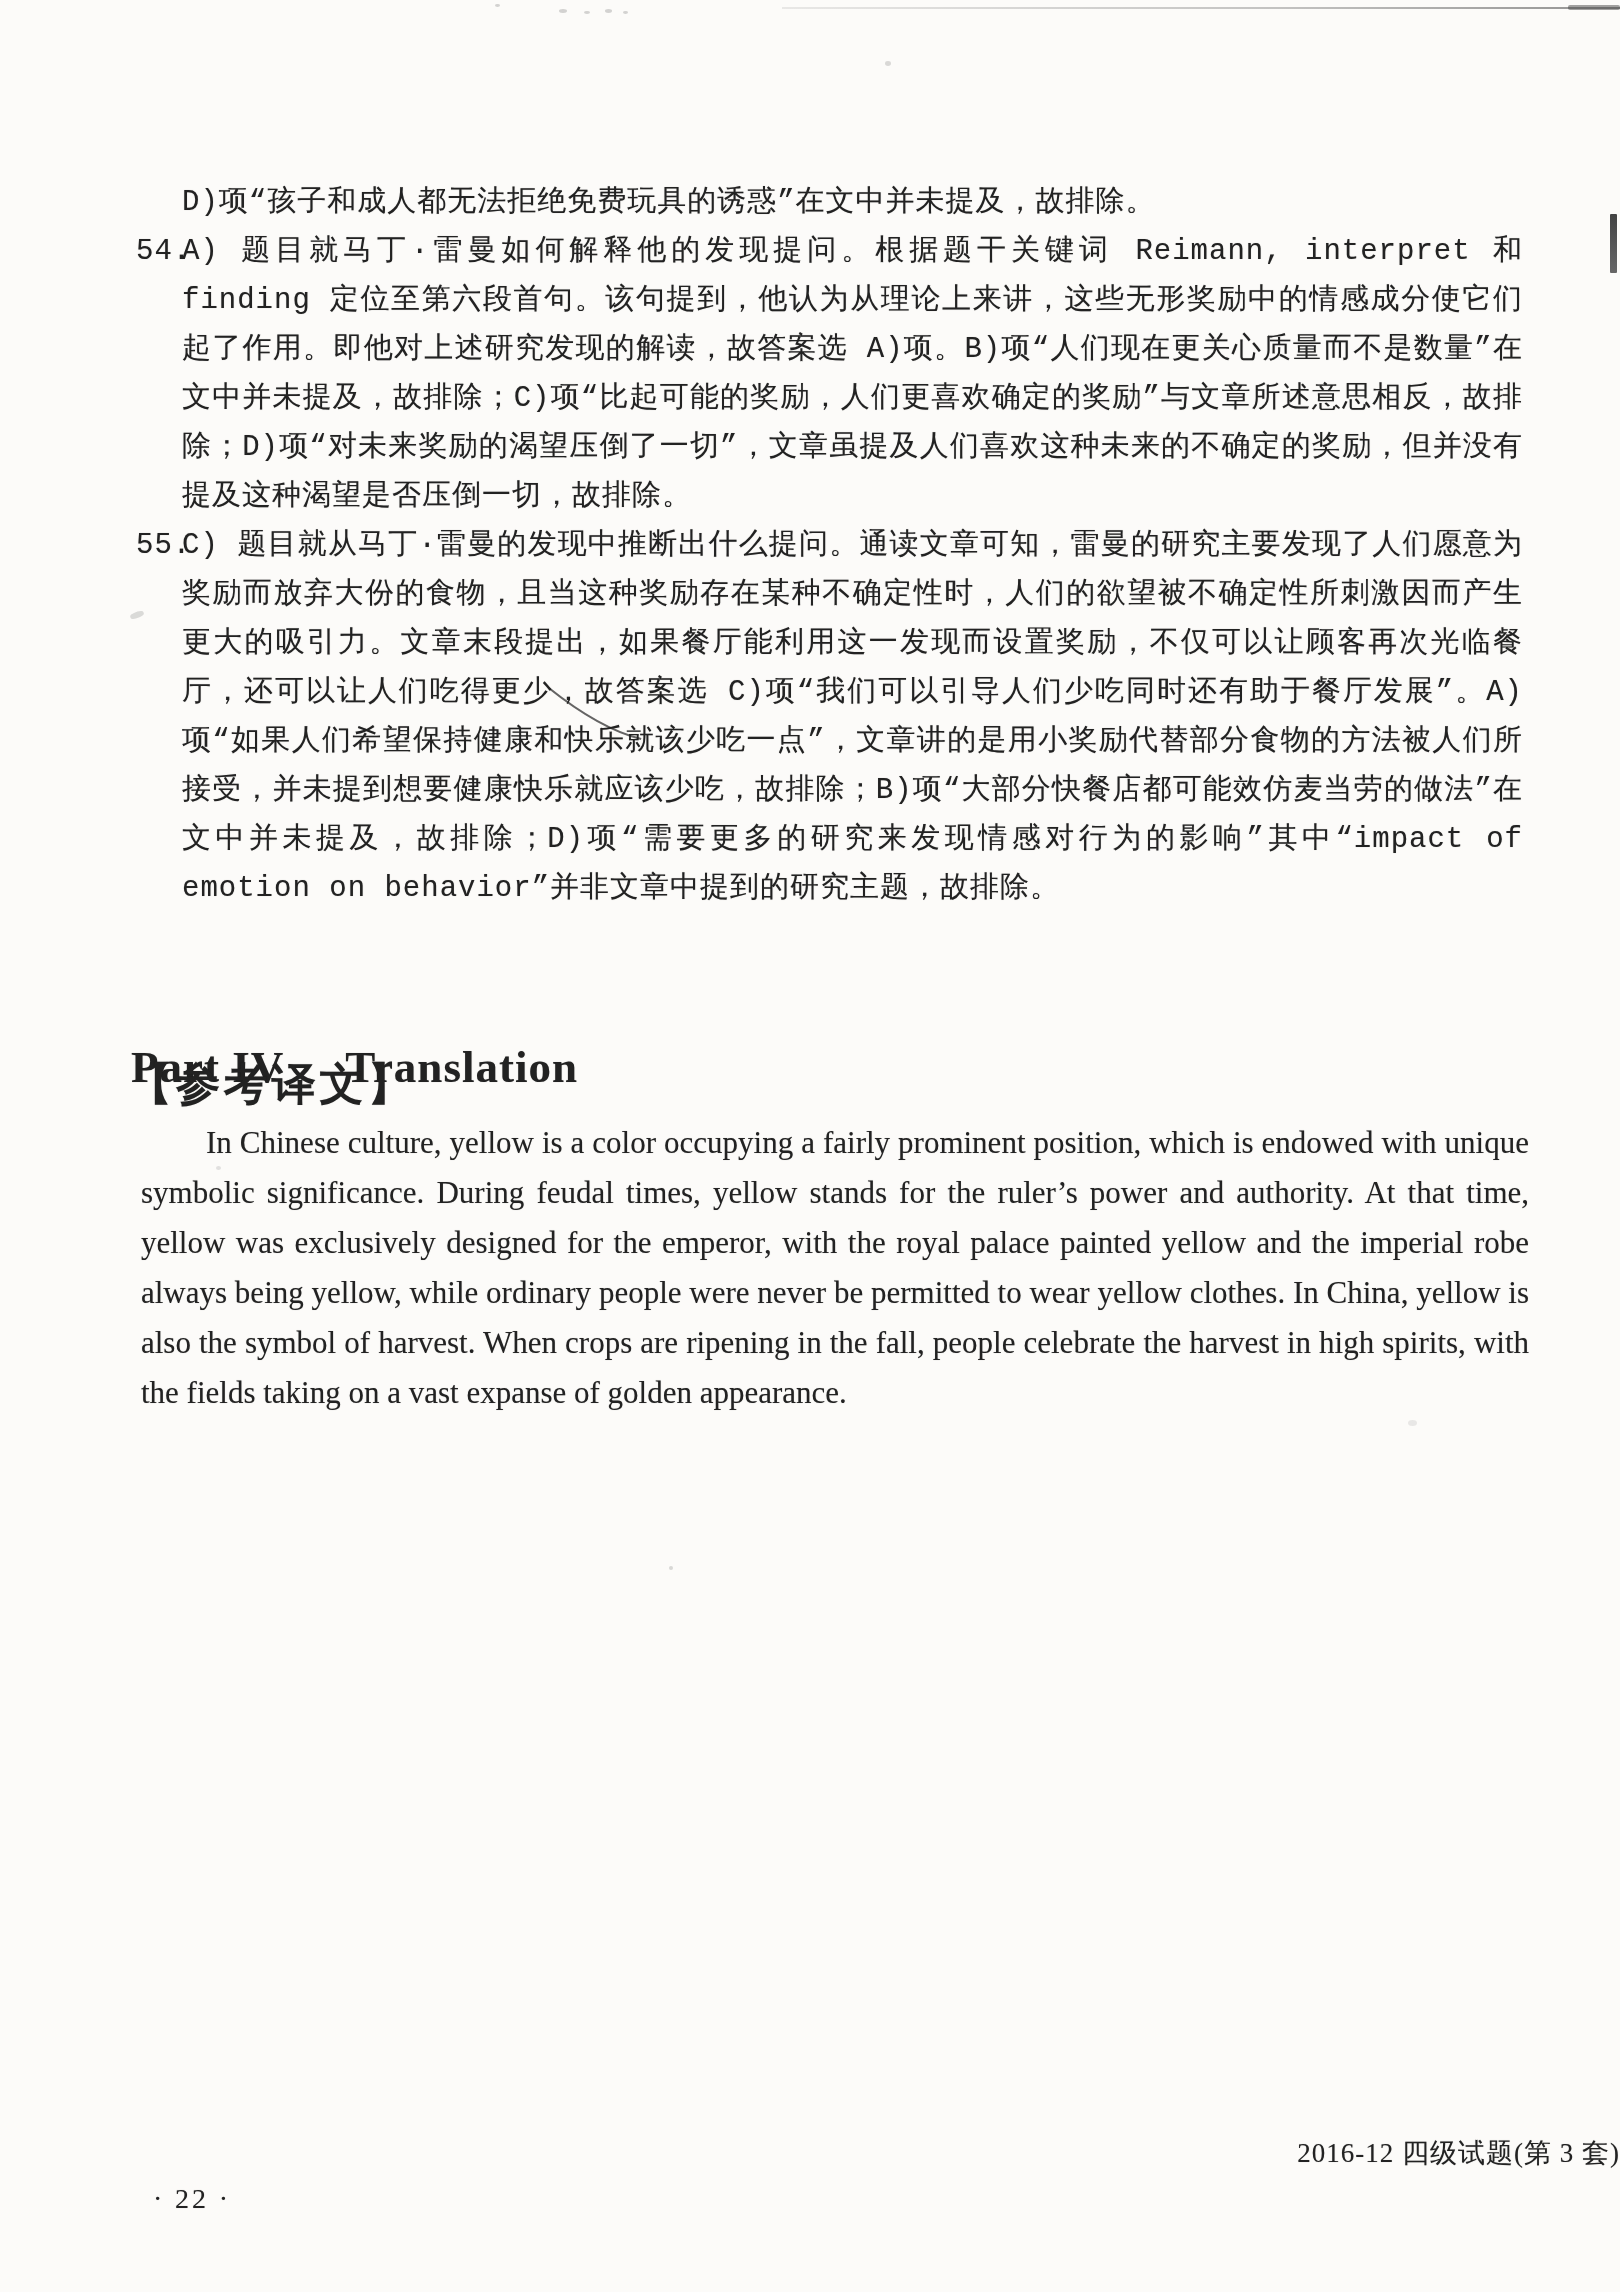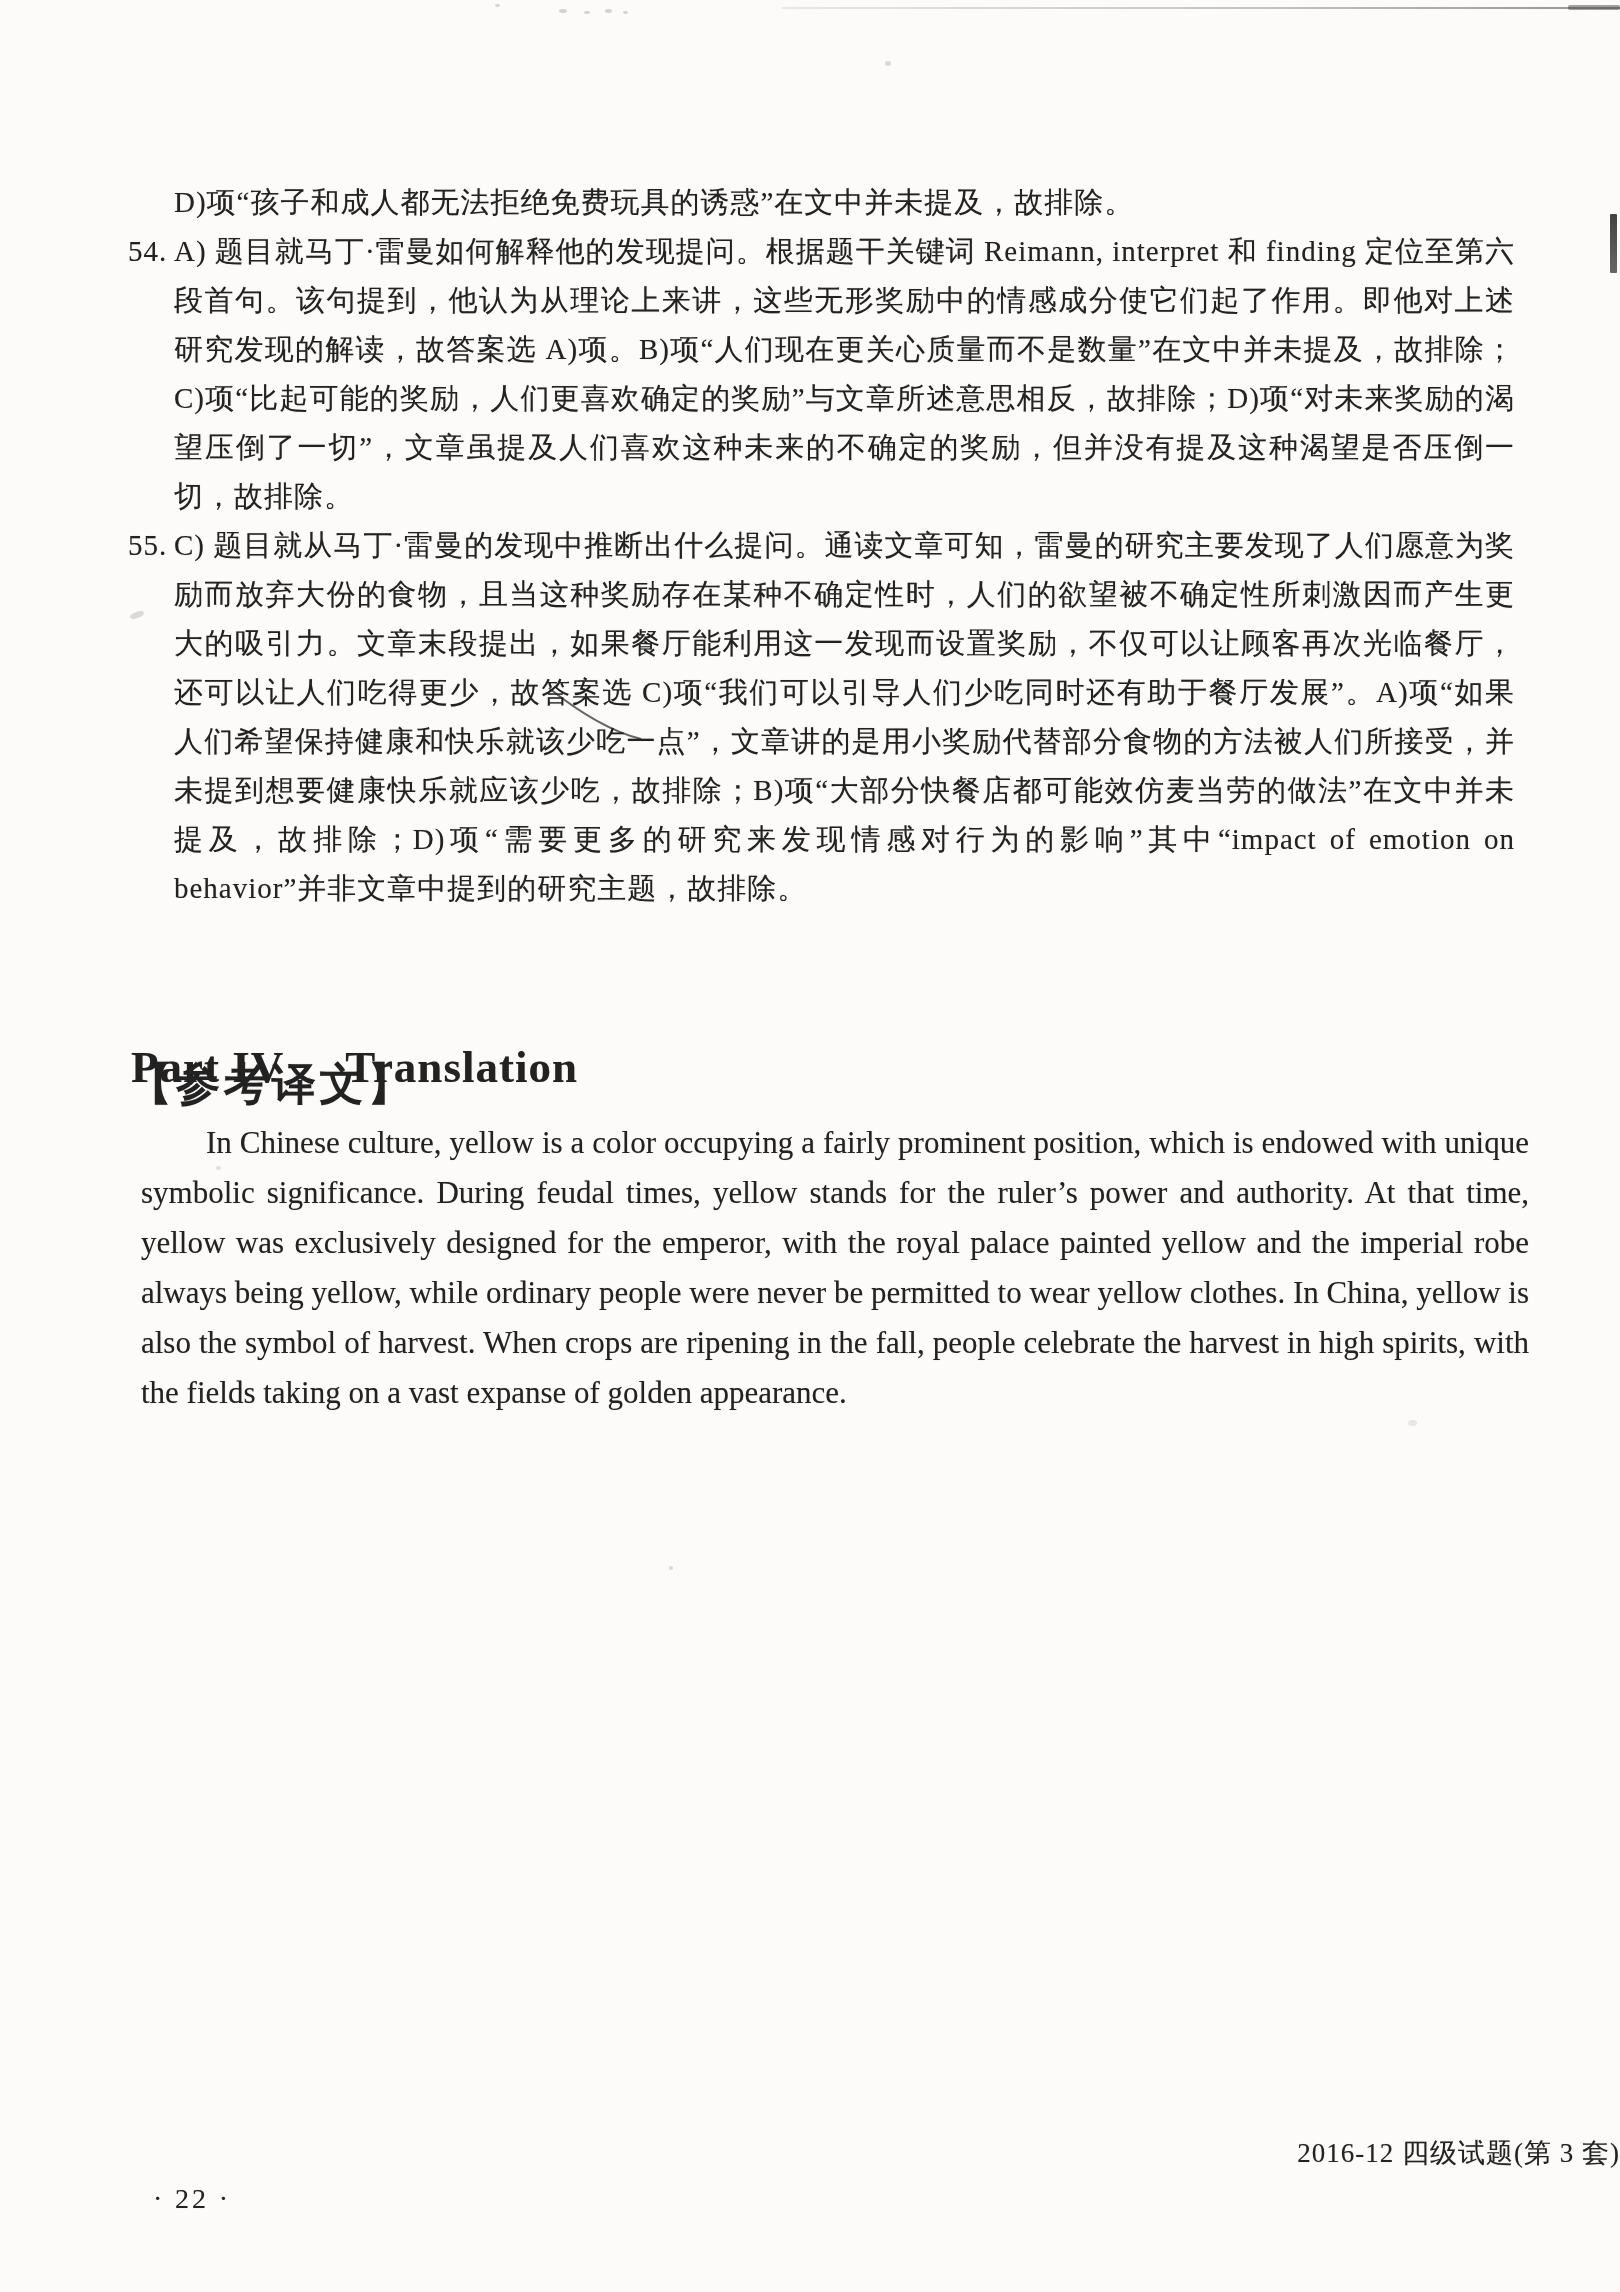--- a/index.html
+++ b/index.html
@@ -10,22 +10,22 @@
     background:var(--paper);
     margin:0 auto;
     overflow:hidden;
     color:var(--ink);
     font-family:"Liberation Serif","DejaVu Serif",serif;
     text-shadow:0 0 1px rgba(0,0,0,.28);
   }
 
   
   .answers{
-    position:absolute; left:120px; top:178px; width:1395px;
-    font-size:29px; line-height:49px; letter-spacing:1px;
+    position:absolute; left:128px; top:178px; width:1395px;
+    font-size:29px; line-height:49px; letter-spacing:1px;font-family:Liberation Mono, monospace;
   }
   .answers p{ margin:0; }
   .ans-intro{ padding-left:54px; }
   .ans-item{ position:relative; padding-left:54px; }
   .ans-item .num{ position:absolute; left:0; top:0;margin-left:8px; }
   .ans-item .txt{ text-align:justify; }
 
   
   .part-heading{
     position:absolute; left:131px; top:1041px; margin:0;

